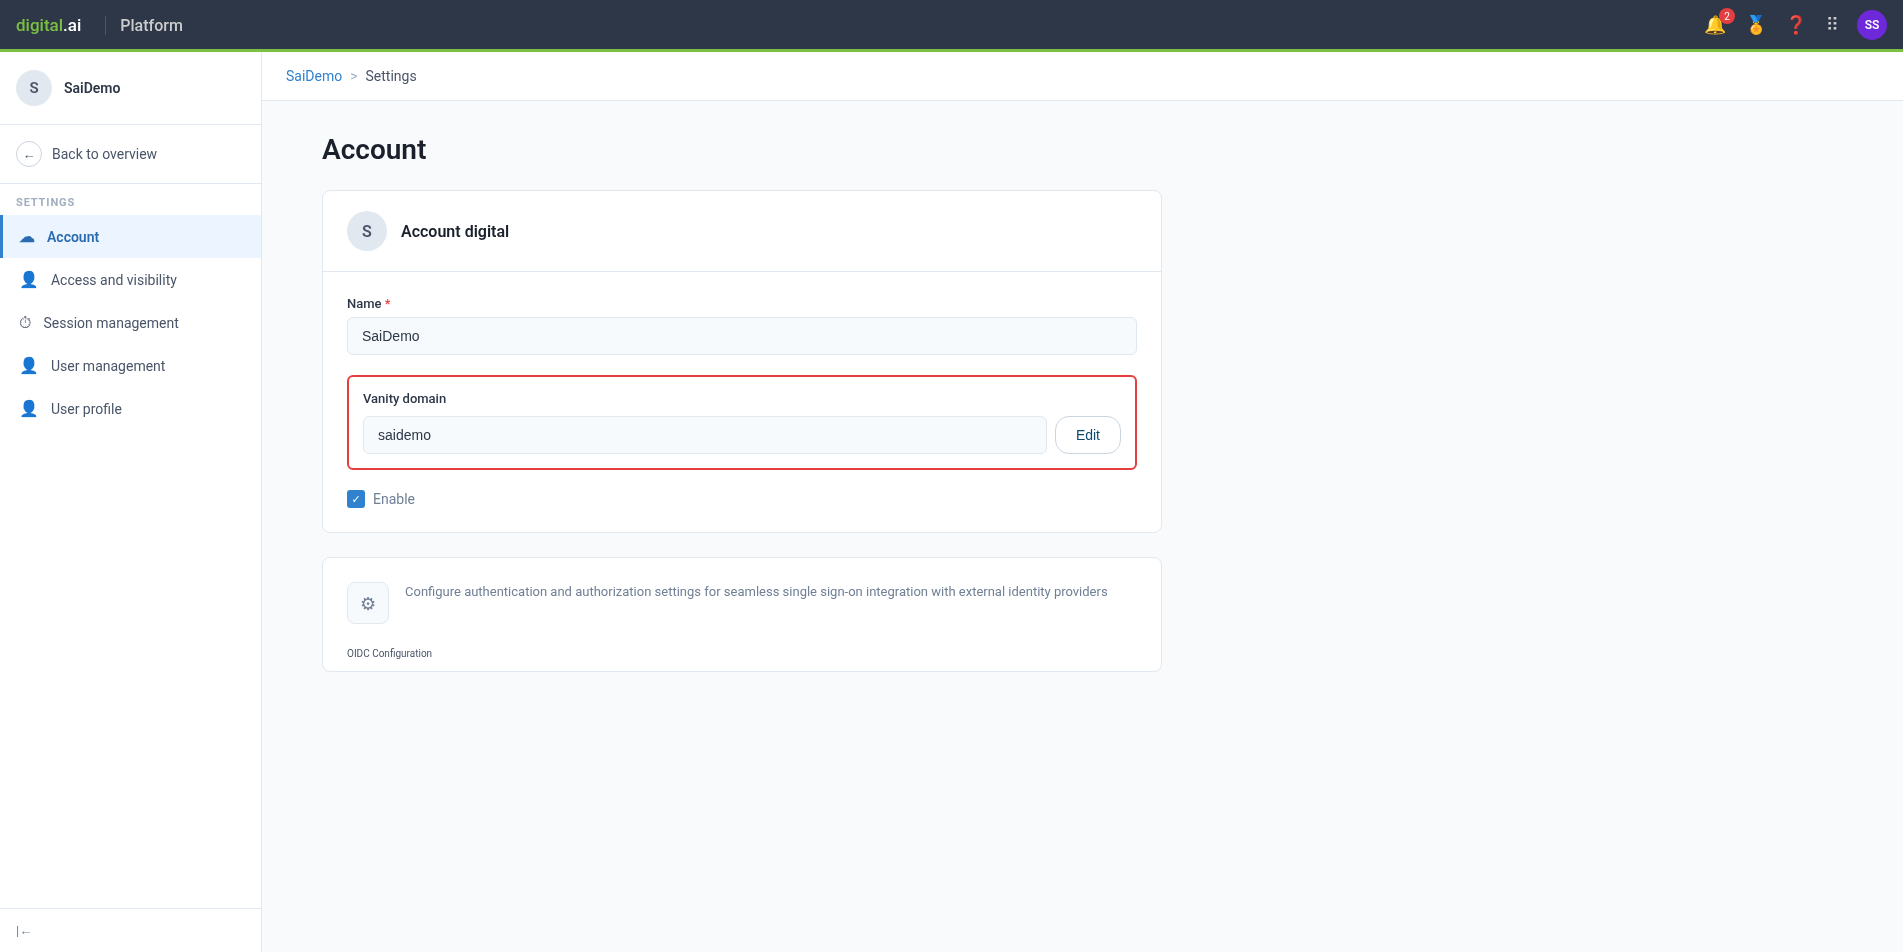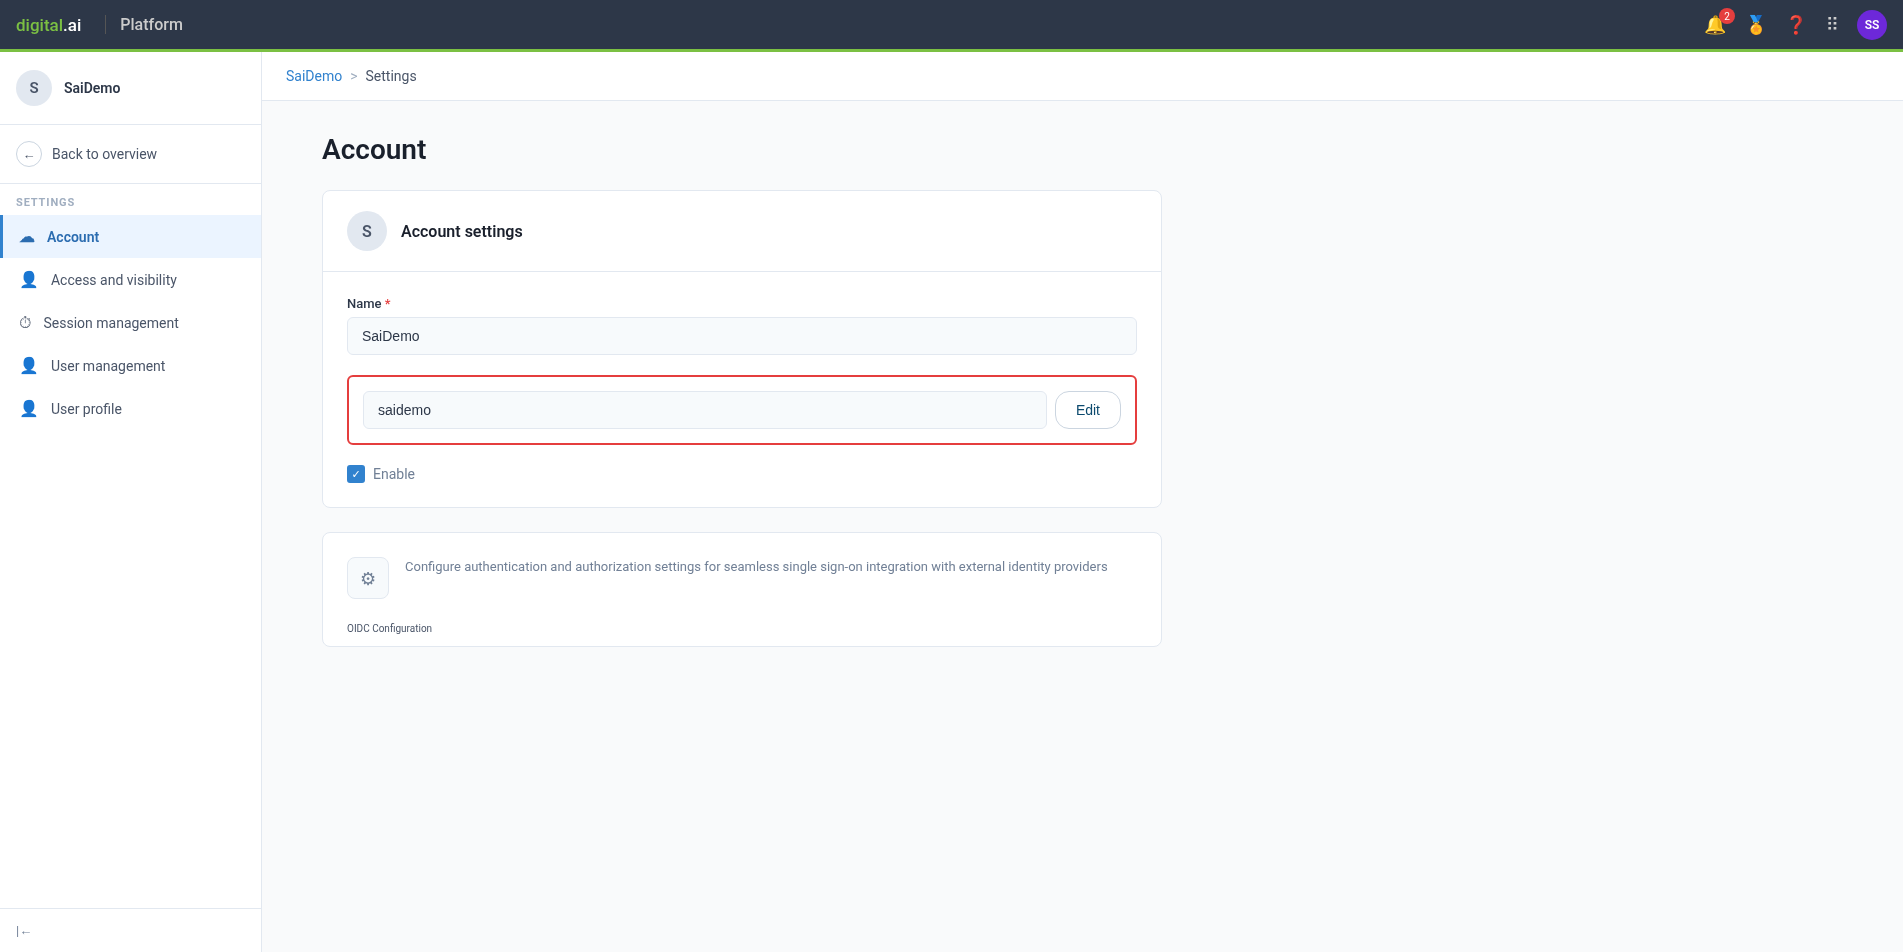--- a/index.html
+++ b/index.html
@@ -10,21 +10,21 @@
       background: #2d3748;
       height: 52px;
       display: flex;
       align-items: center;
       padding: 0 16px;
       flex-shrink: 0;
       border-bottom: 3px solid #7bc043;
     }
     .topnav-logo {
       display: flex;
-      align-items: center;
+      align-items: flex-end;
       gap: 10px;
       color: white;
       font-size: 18px;
       font-weight: 500;
     }
     .logo-text { color: white; font-size: 17px; }
     .logo-text span { color: #7bc043; }
     .topnav-platform {
       color: #ccc;
       font-size: 16px;
@@ -442,33 +442,34 @@
       <span class="breadcrumb-sep">&gt;</span>
       <span class="breadcrumb-current">Settings</span>
     </div>
 
     <div class="page-content">
       <h1 class="page-title">Account</h1>
 
       <div class="card">
         <div class="card-header">
           <div class="card-avatar">S</div>
-          <span class="card-title">Account settings</span>
+          <span class="card-title">Account digital</span>
         </div>
         <div class="card-body">
 
           <div class="form-group">
             <label class="form-label">
               <span>Name</span>
               <span class="required">*</span>
             </label>
             <input class="form-input" type="text" value="SaiDemo" style="">
           </div>
 
           <div class="vanity-domain-group">
+            <span class="vanity-label">Vanity domain</span>
             <div class="vanity-input-row">
               <input class="vanity-input" type="text" value="saidemo" style="">
               <button class="edit-btn">Edit</button>
             </div>
           </div>
 
           <div class="checkbox-row">
             <div class="checkbox-checked">✓</div>
             <span class="checkbox-label">Enable</span>
           </div>

